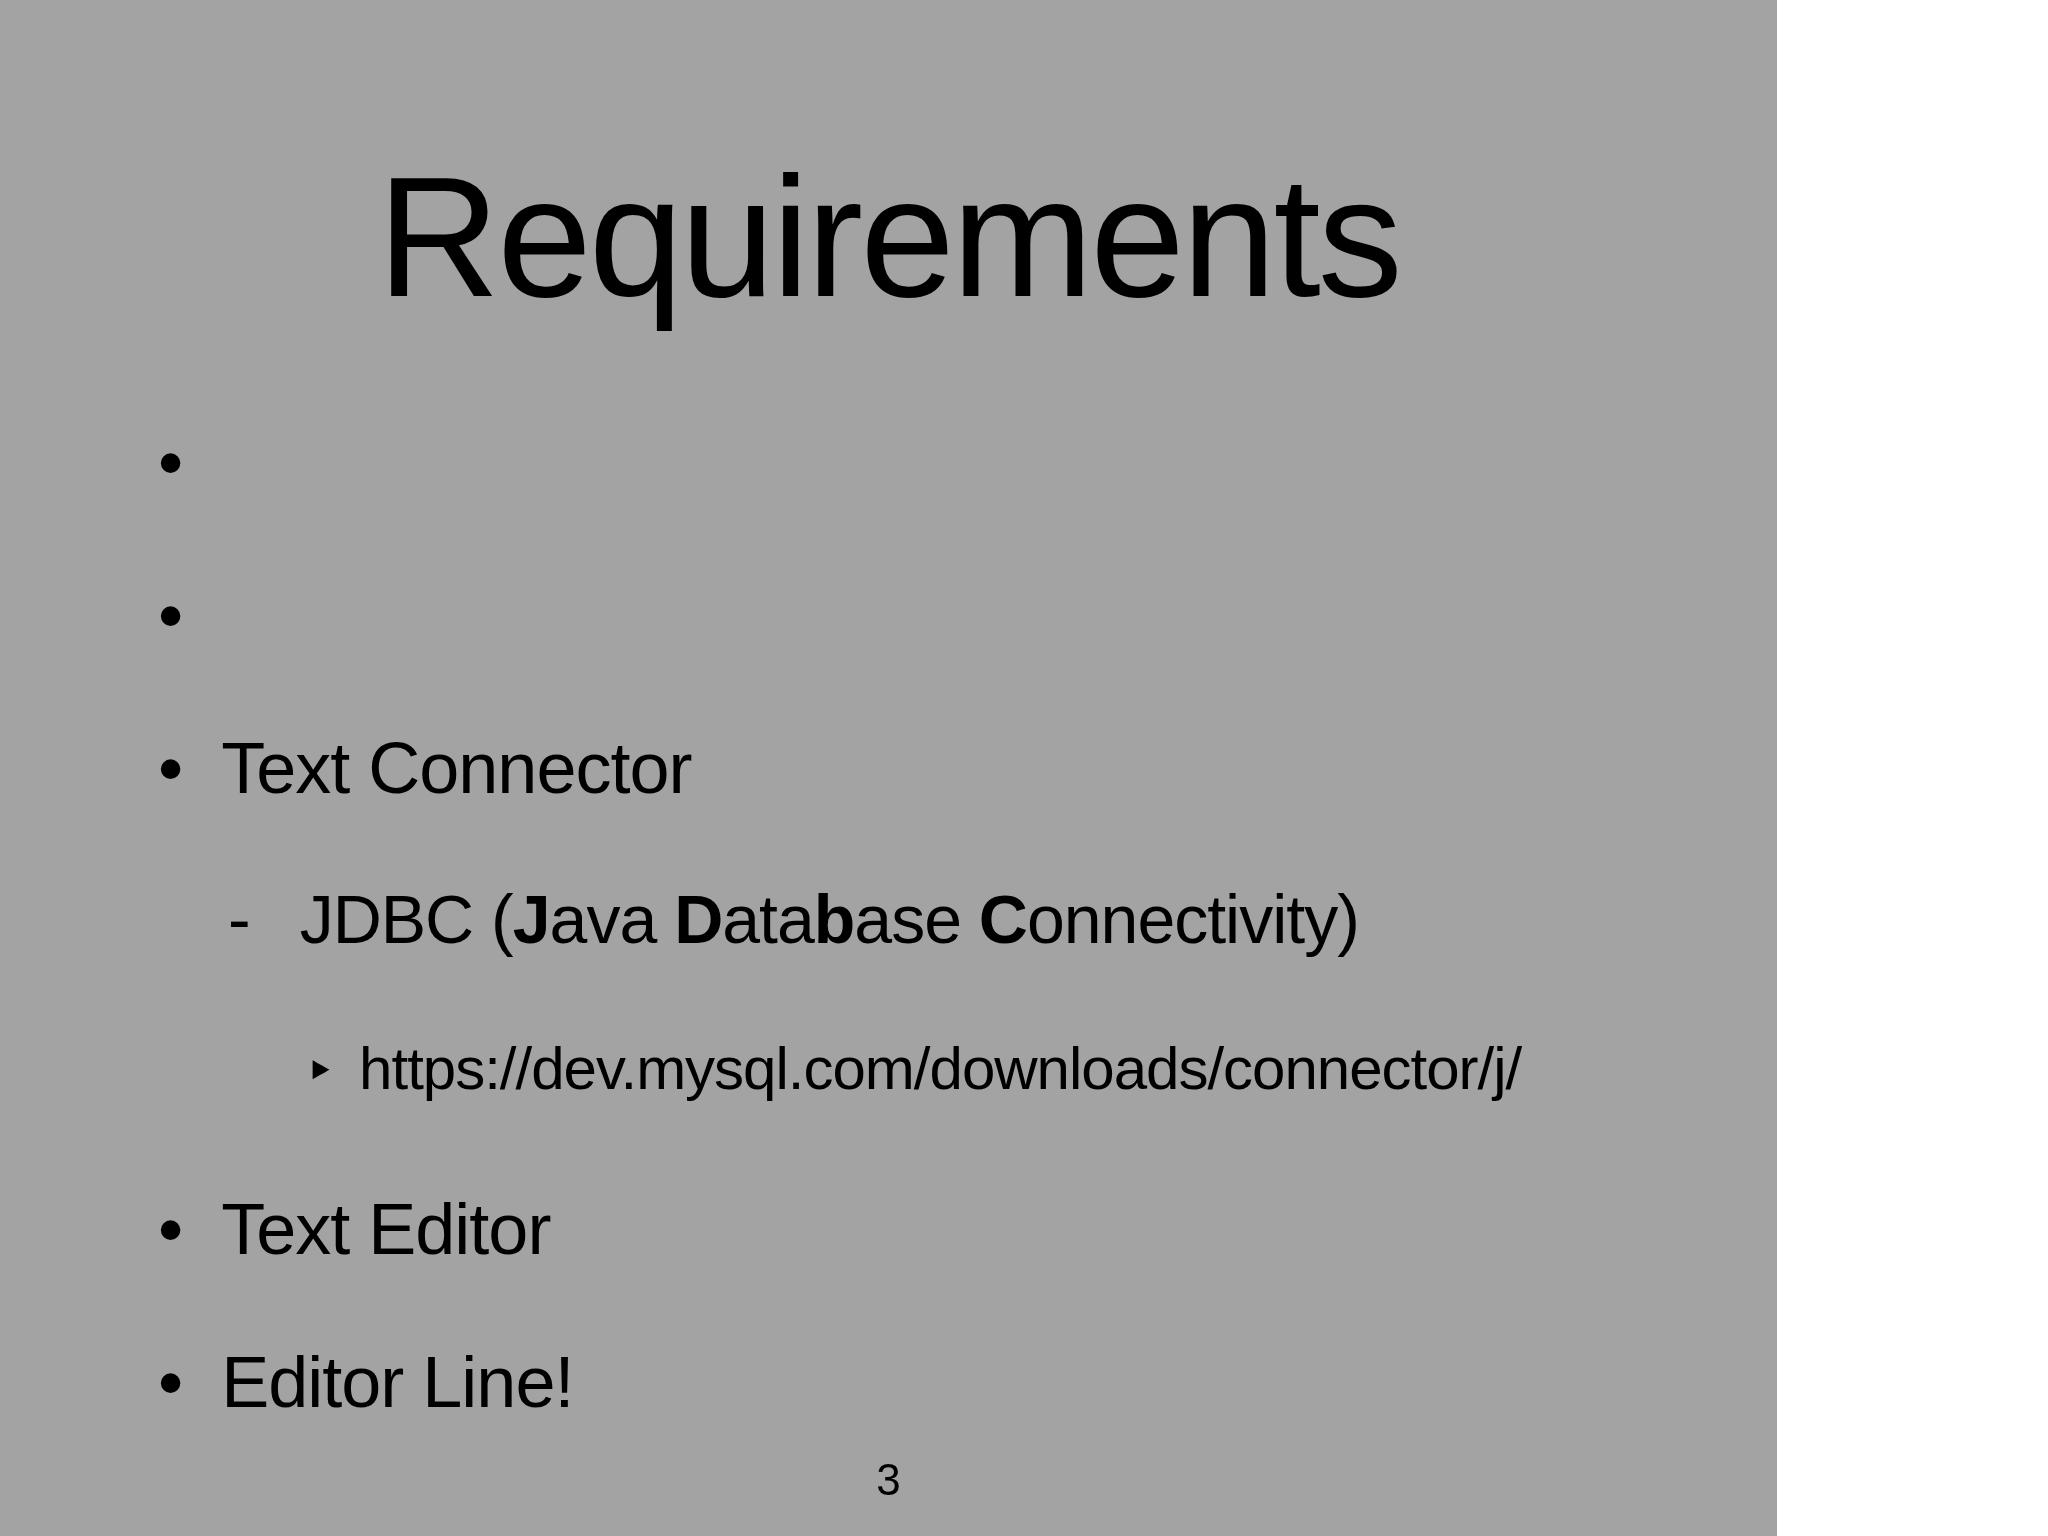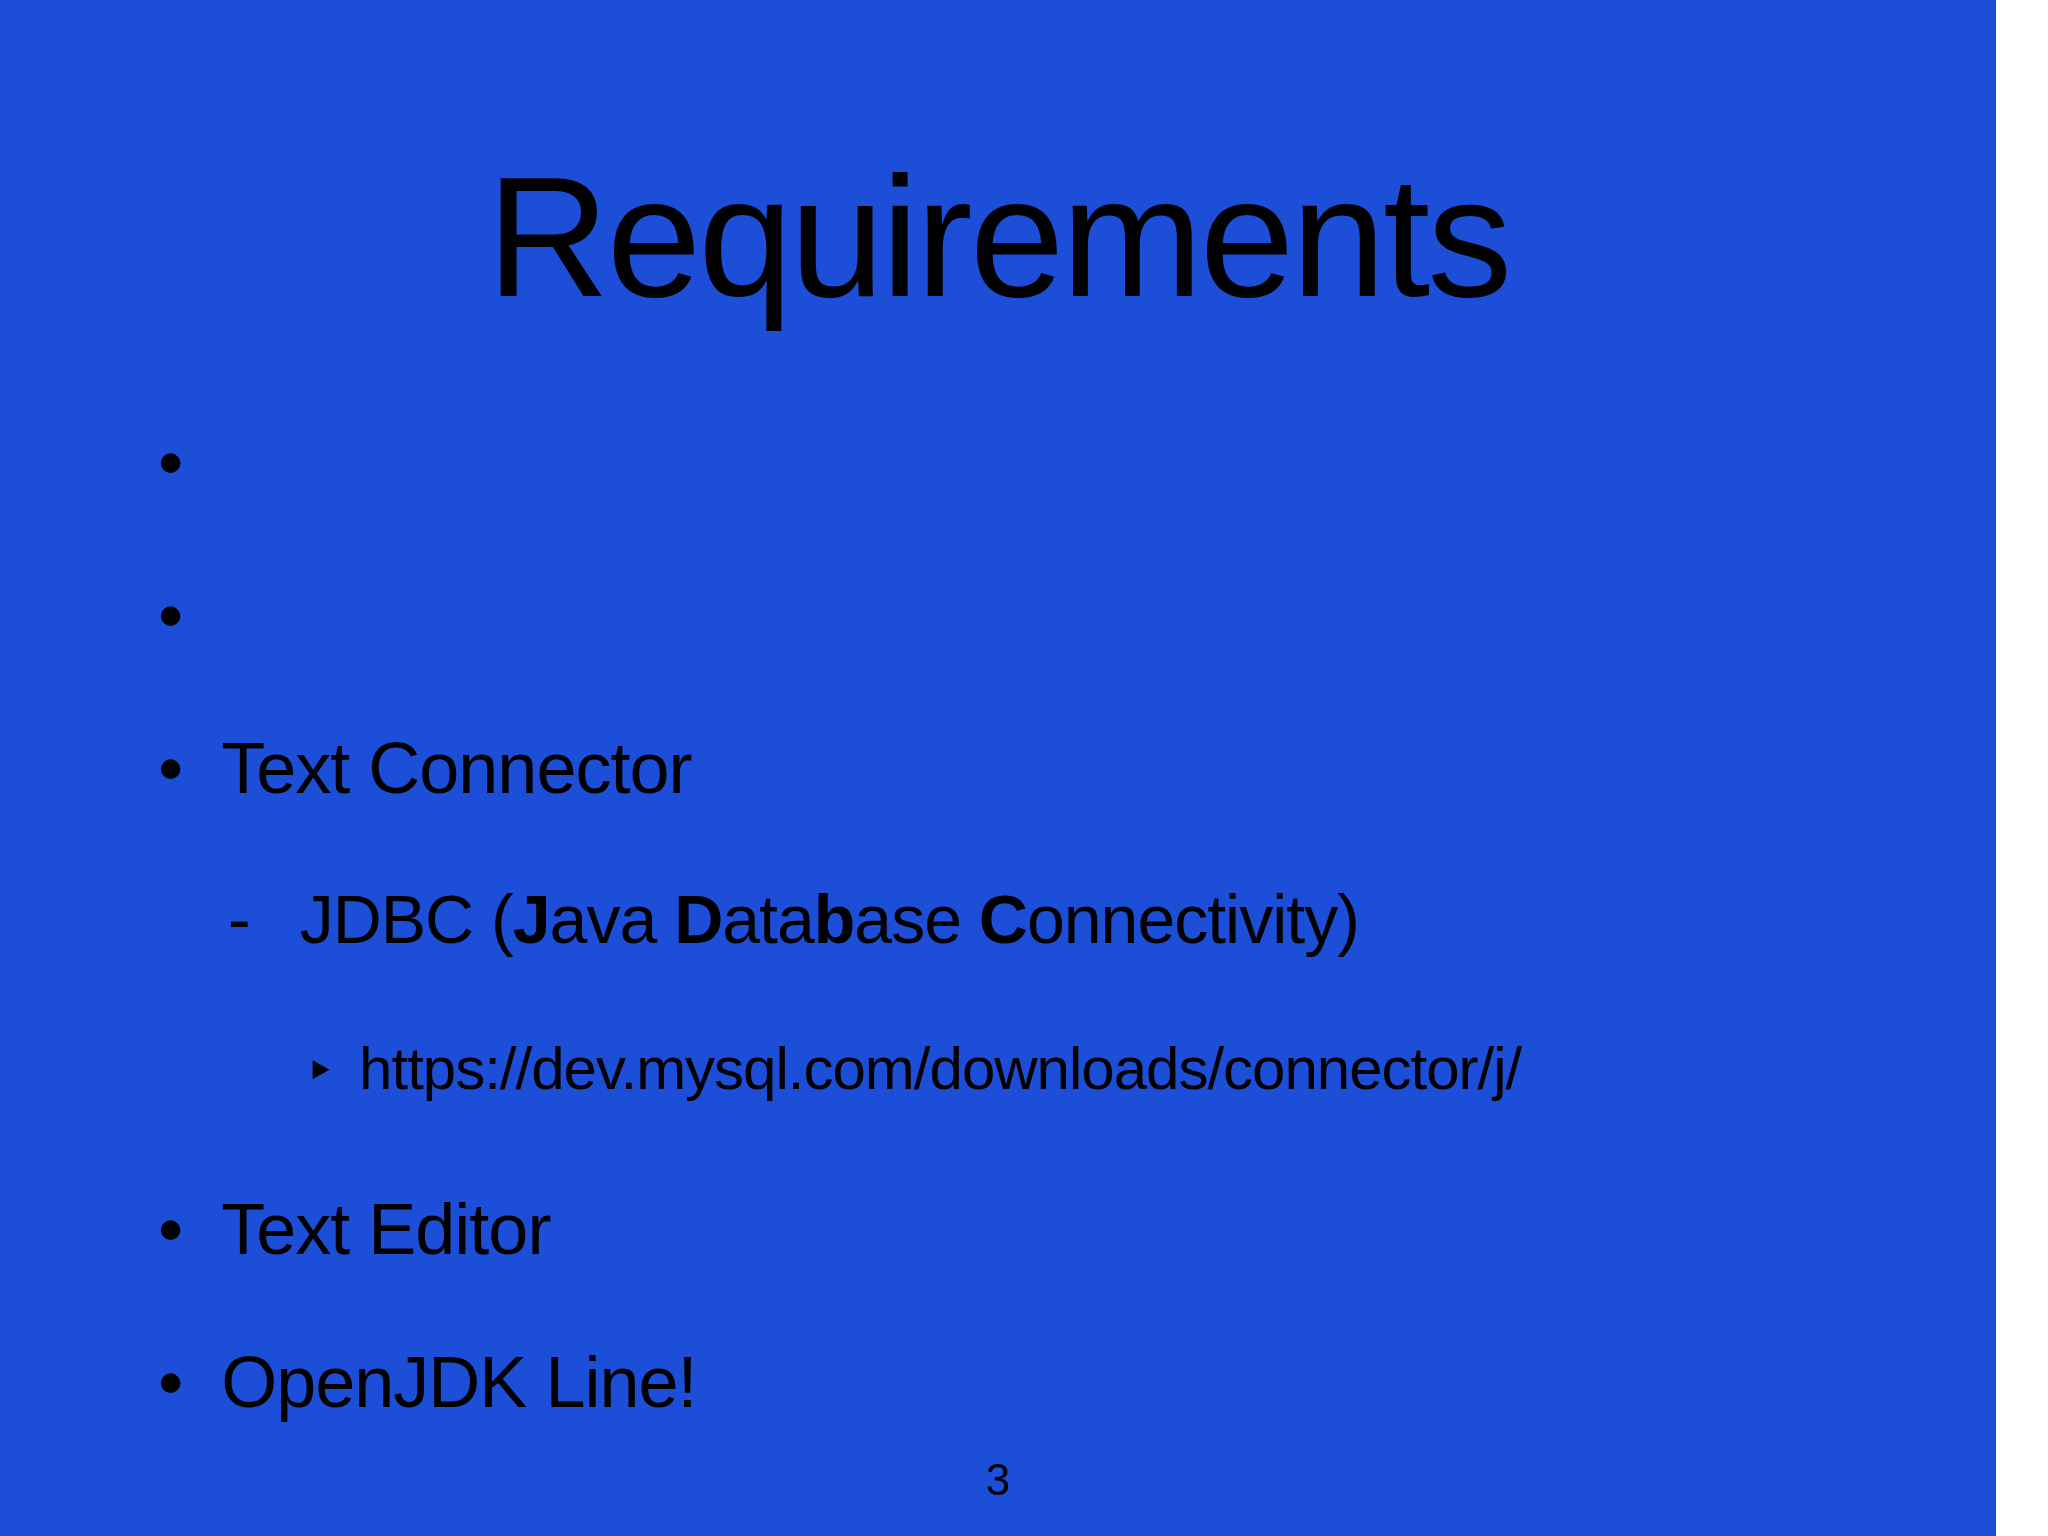--- a/index.html
+++ b/index.html
@@ -2,23 +2,23 @@
 <html><head>
 <meta charset="utf-8">
 <style>
   html, body {
     margin: 0;
     padding: 0;
     background: #ffffff;
   }
   .slide {
     position: relative;
-    width: 1996px;
+    width: 1777px;
     height: 1536px;
-    background: #1d4ed8;
+    background: #a3a3a3;
     overflow: hidden;
     font-family: "Liberation Sans", "DejaVu Sans", sans-serif;
     color: #000000;
   }
   .title {
     position: absolute;
     top: 140px;
     left: 0;
     width: 100%;
     text-align: center;
@@ -95,18 +95,18 @@
     <span>https://dev.mysql.com/downloads/connector/j/</span>
   </div>
 
   <div class="row l1 r5">
     <span class="marker">•</span>
     <span>Text Editor</span>
   </div>
 
   <div class="row l1 r6">
     <span class="marker">•</span>
-    <span>OpenJDK Line!</span>
+    <span>Editor Line!</span>
   </div>
 
   <div class="page-number">3</div>
 
 </div>
 
 </body></html>

